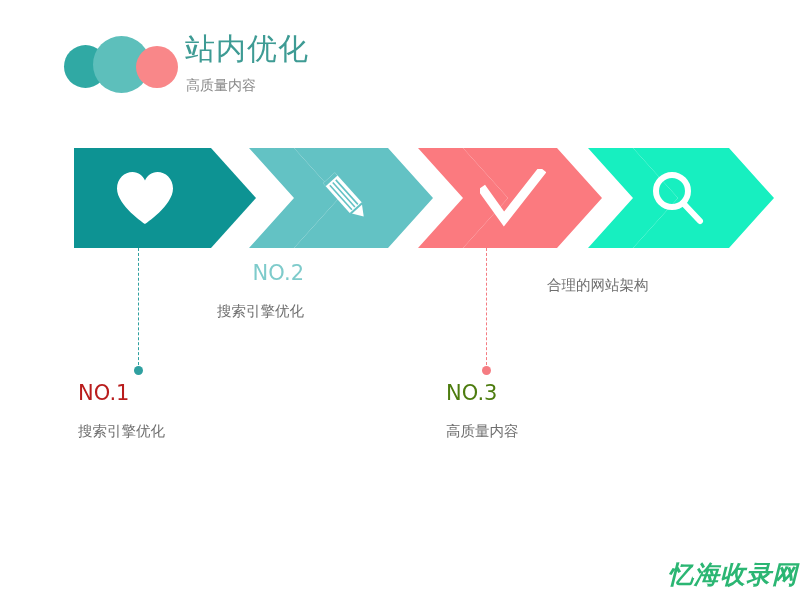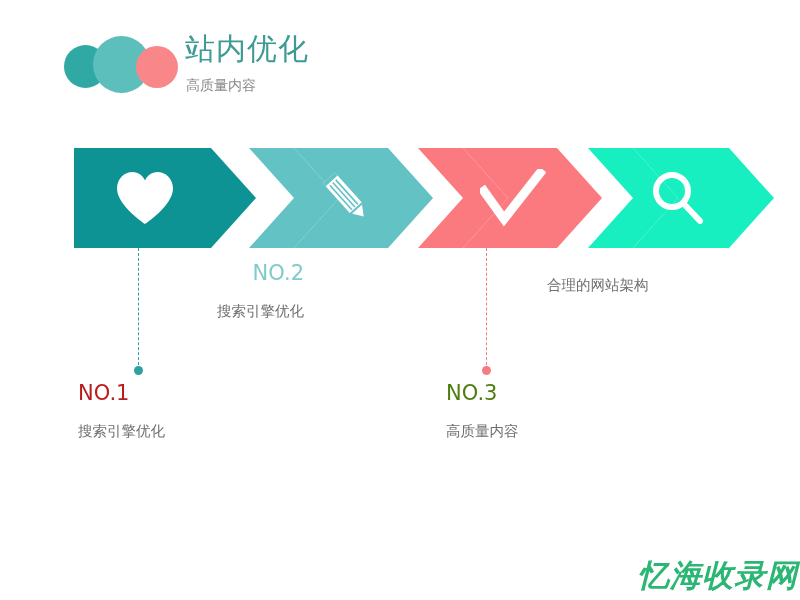--- a/index.html
+++ b/index.html
@@ -168,21 +168,21 @@
   #label-1 { left: 66px;  top: 380px; }
   #label-2 { left: 205px; top: 260px; text-align: right; }
   #label-3 { left: 434px; top: 380px; }
   #label-4 { left: 535px; top: 260px; }
 
   
   #watermark {
     position: absolute;
     right: 14px;
     bottom: 10px;
-    font-size: 31px;
+    font-size: 25px;
     line-height: 30px;
     font-weight: bold;
     font-style: italic;
     color: #2BB673;
     letter-spacing: 1px;
     white-space: nowrap;
   }
 </style>
 </head>
 <body>

